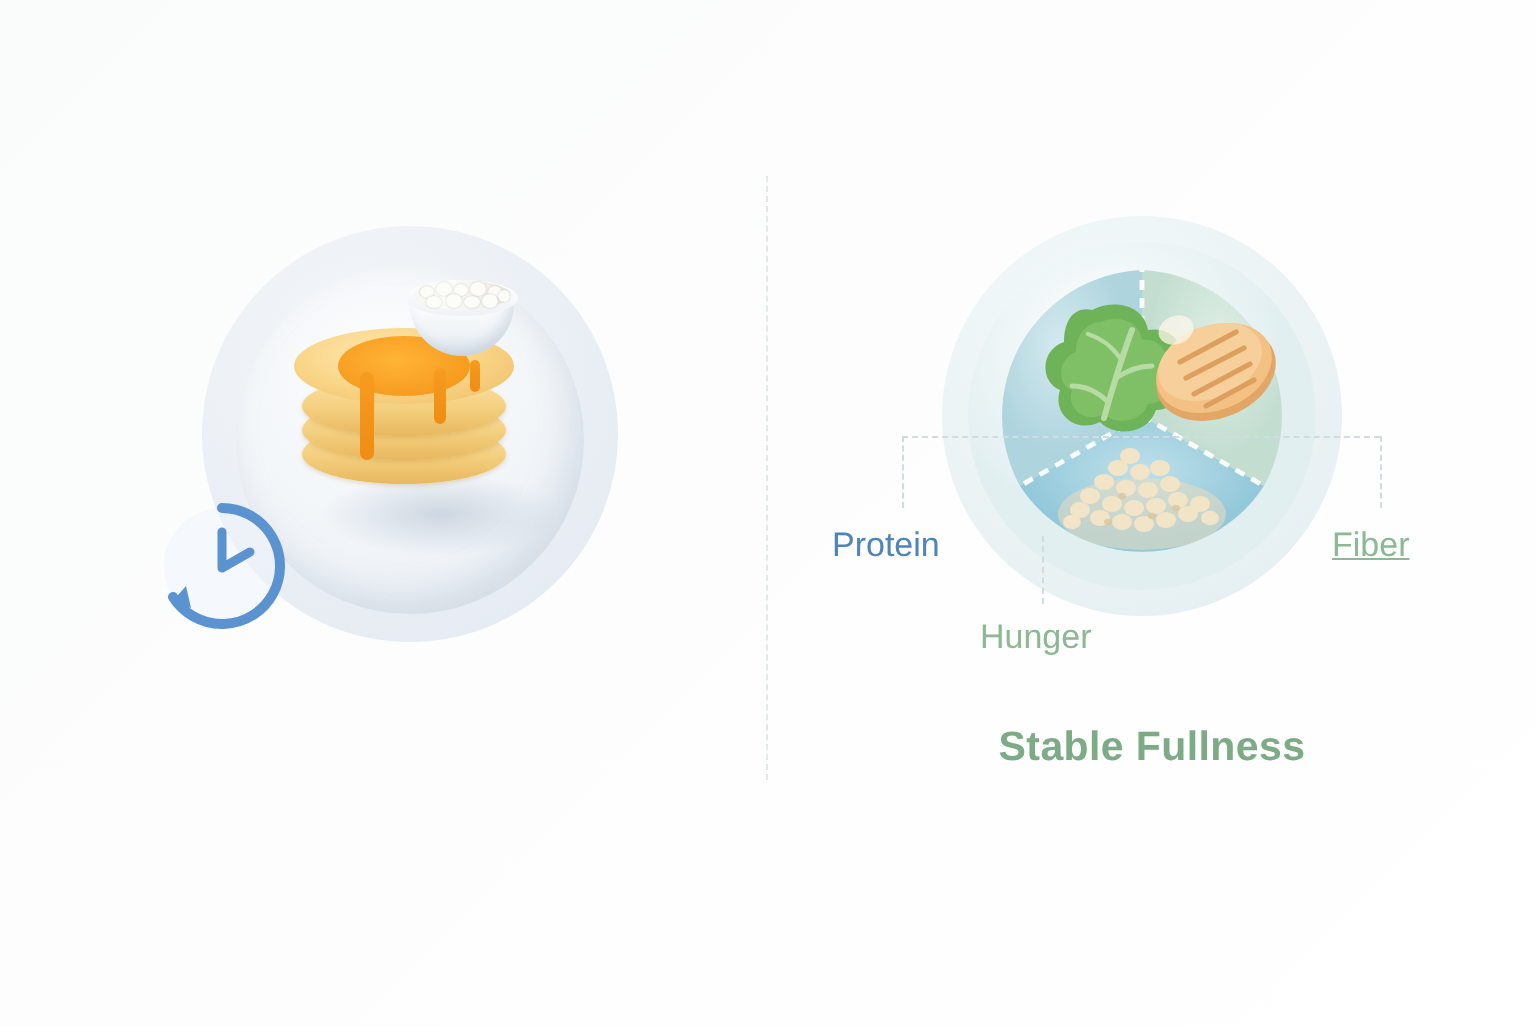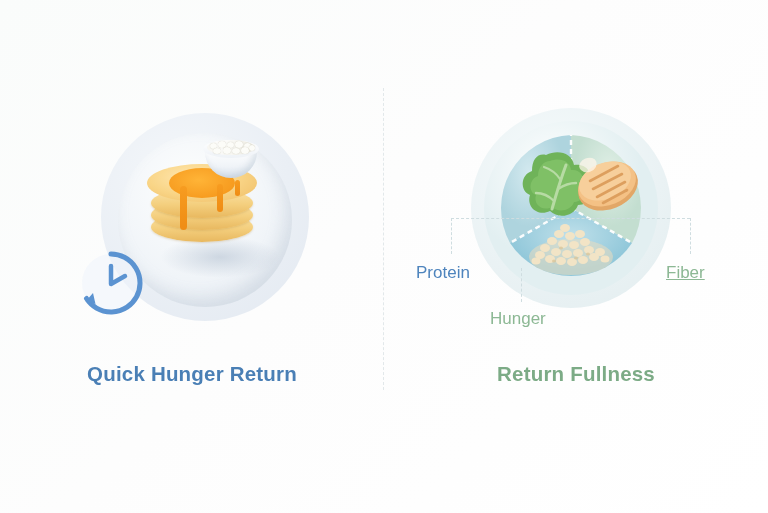--- a/index.html
+++ b/index.html
@@ -138,21 +138,20 @@
 
     <div class="clock">
       <svg width="74" height="74" viewBox="0 0 74 74">
         <circle cx="37" cy="37" r="29" fill="#eef4fb" opacity="0.55"></circle>
         <path d="M37 8 A29 29 0 1 1 12.5 52.5" fill="none" stroke="#5b93d1" stroke-width="5" stroke-linecap="round"></path>
         <path d="M19 47 L11.5 55.5 L21.5 58 Z" fill="#5b93d1"></path>
         <path d="M37 20 L37 38 L51 30" fill="none" stroke="#5b93d1" stroke-width="4.5" stroke-linecap="round" stroke-linejoin="round"></path>
       </svg>
     </div>
 
-    <div class="caption caption-left">Quick Hunger Return</div>
   </div>
 
   <div>
 
     <div class="circle-right"></div>
     <div class="plate-shadow-r"></div>
 
     <div style="position:absolute;left:484px;top:121px;width:174px;height:174px;">
       <svg width="174" height="174" viewBox="0 0 174 174">
         <defs>
@@ -247,16 +246,16 @@
 
     <div class="lead lead-h" style="left:451px;top:218px;width:239px;height:0;"></div>
     <div class="lead lead-v" style="left:451px;top:218px;width:0;height:36px;"></div>
     <div class="lead lead-v" style="left:690px;top:218px;width:0;height:36px;"></div>
     <div class="lead lead-v" style="left:521px;top:268px;width:0;height:34px;"></div>
 
     <div class="food-label lbl-protein" style="left:416px;top:263px;">Protein</div>
     <div class="food-label lbl-carbs" style="left:490px;top:309px;">Hunger</div>
     <div class="food-label lbl-fiber" style="left:666px;top:263px;">Fiber</div>
 
-    <div class="caption caption-right" style="left:384px;width:384px;">Return Fullness</div>
+    <div class="caption caption-right" style="left:384px;width:384px;">Stable Fullness</div>
   </div>
 
 </div>
 
 </body></html>

